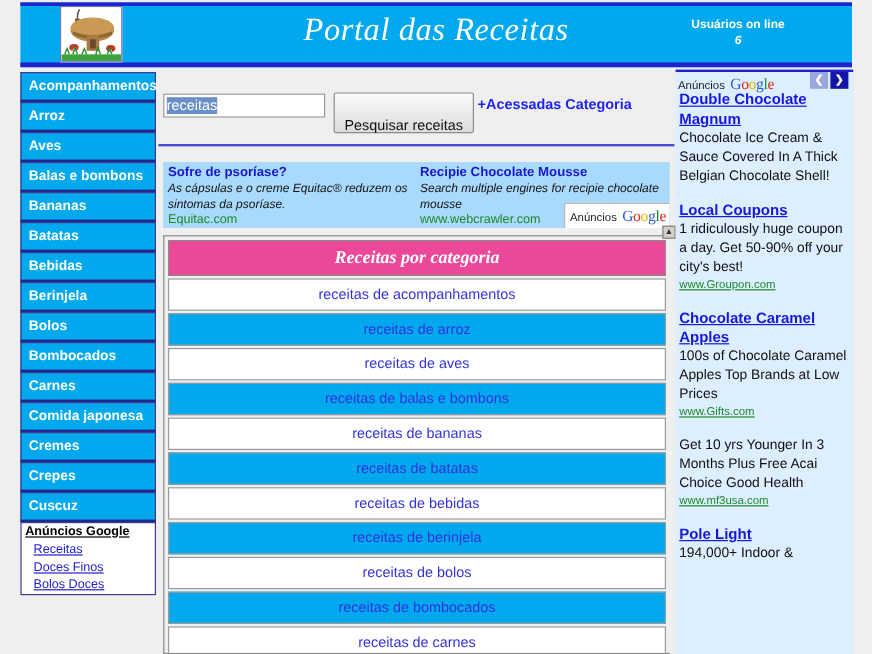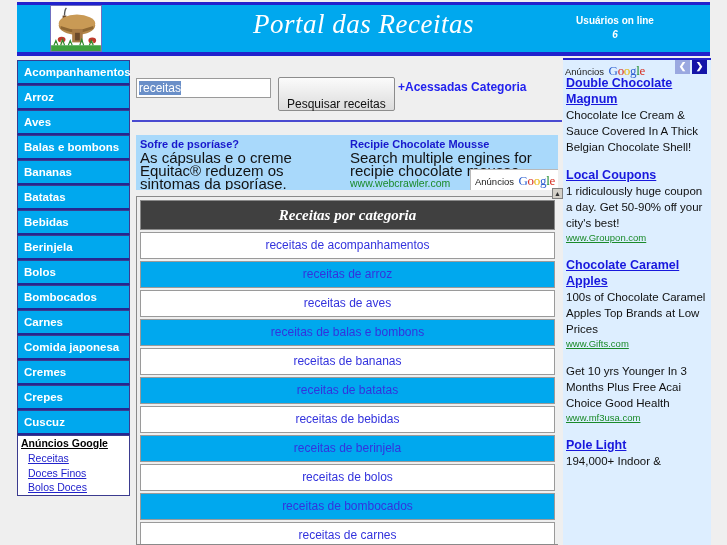--- a/index.html
+++ b/index.html
@@ -180,21 +180,21 @@
     overflow: hidden;
   }
   .bad-col { position: absolute; top: 2px; width: 200px; }
   .bad-col.c1 { left: 4px; }
   .bad-col.c2 { left: 214px; }
   .bad-title {
     font-size: 11px; font-weight: bold; color: #1818cc;
     line-height: 14px; white-space: nowrap; cursor: pointer;
   }
   .bad-desc {
-    font-size: 15px; color: #121212; line-height: 13px;
+    font-size: 10px; color: #121212; line-height: 13px; font-style: italic;
   }
   .bad-url {
     font-size: 10.5px; color: #1a8a2a; line-height: 13px;
   }
   #banner-ad-logo {
     position: absolute;
     right: 0px; bottom: 0px;
     background: #ffffff;
     border-top: 1px solid #b9b9b9;
     border-left: 1px solid #b9b9b9;
@@ -211,21 +211,21 @@
     left: 4px; top: 136px;
     width: 422px; height: 349px;
     background: #efefef;
     border: 1px solid #8a8a8a;
     border-right: none;
     overflow: hidden;
   }
   #cat-inner { padding: 3px 3px 0 3px; }
   .cat-head {
     height: 30px;
-    background: #404040;
+    background: #ec4899;
     border: 1px solid #8a8a8a;
     color: #ffffff;
     font-family: "Liberation Serif", serif;
     font-style: italic;
     font-weight: bold;
     font-size: 15px;
     text-align: center;
     line-height: 28px;
     margin-bottom: 2px;
   }

